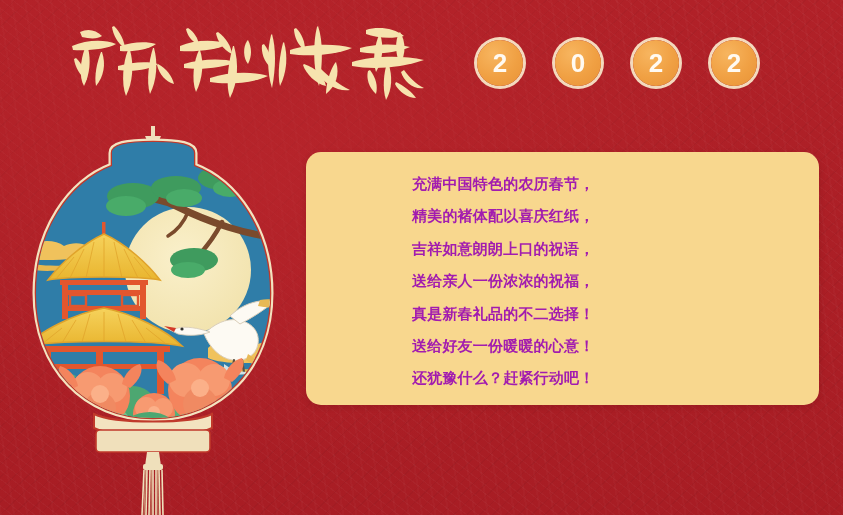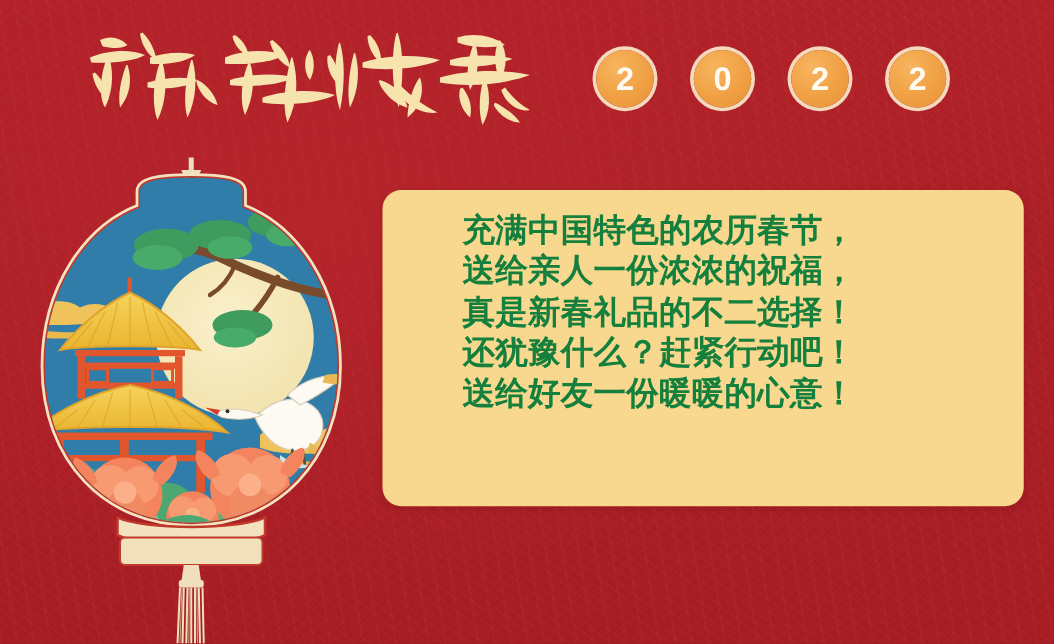--- a/index.html
+++ b/index.html
@@ -72,25 +72,25 @@
     box-shadow: 0 2px 6px rgba(80,8,12,0.18);
     padding: 16px 0 0 0;
     box-sizing: border-box;
   }
   #message-lines {
     margin: 0;
     padding: 0;
     list-style: none;
   }
   #message-lines li {
-    color: #15803d;
-    font-size: 26px;
+    color: #a21caf;
+    font-size: 15px;
     font-weight: bold;
     line-height: 32.4px;
-    padding-left: 64px;
+    padding-left: 106px;
     letter-spacing: 0.2px;
     white-space: nowrap;
   }
 
   
   #lantern {
     position: absolute;
     left: 8px;
     top: 118px;
     width: 290px;
@@ -360,20 +360,22 @@
   <div id="year-row">
     <div class="coin">2</div>
     <div class="coin">0</div>
     <div class="coin">2</div>
     <div class="coin">2</div>
   </div>
 
   <div id="message-card">
     <ul id="message-lines">
       <li>充满中国特色的农历春节，</li>
+      <li>精美的褚体配以喜庆红纸，</li>
+      <li>吉祥如意朗朗上口的祝语，</li>
       <li>送给亲人一份浓浓的祝福，</li>
       <li>真是新春礼品的不二选择！</li>
+      <li>送给好友一份暖暖的心意！</li>
       <li>还犹豫什么？赶紧行动吧！</li>
-      <li>送给好友一份暖暖的心意！</li>
     </ul>
   </div>
 
 </div>
 
 </body></html>

